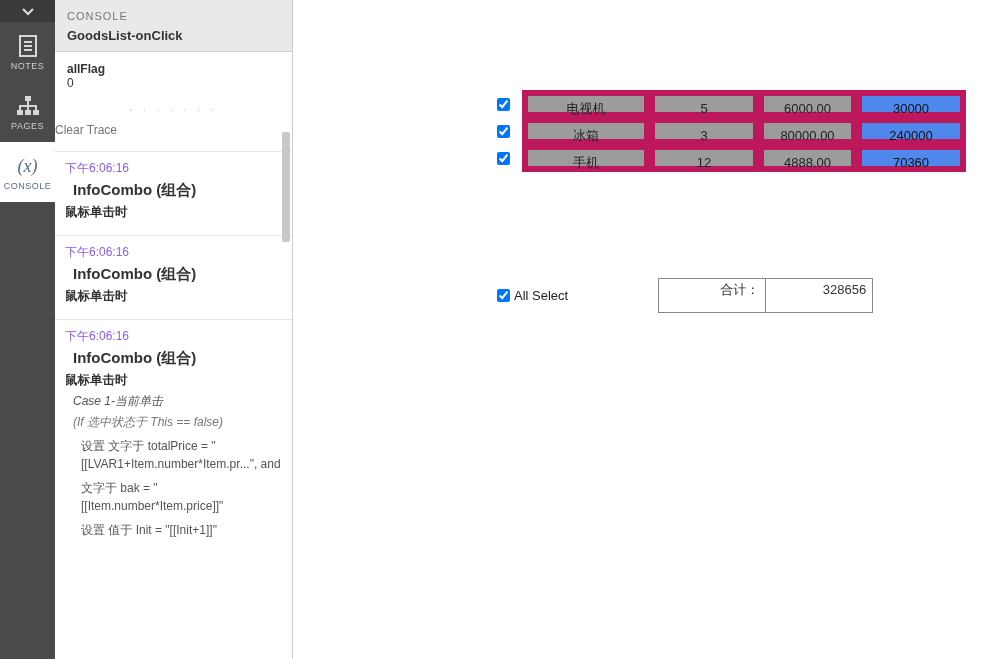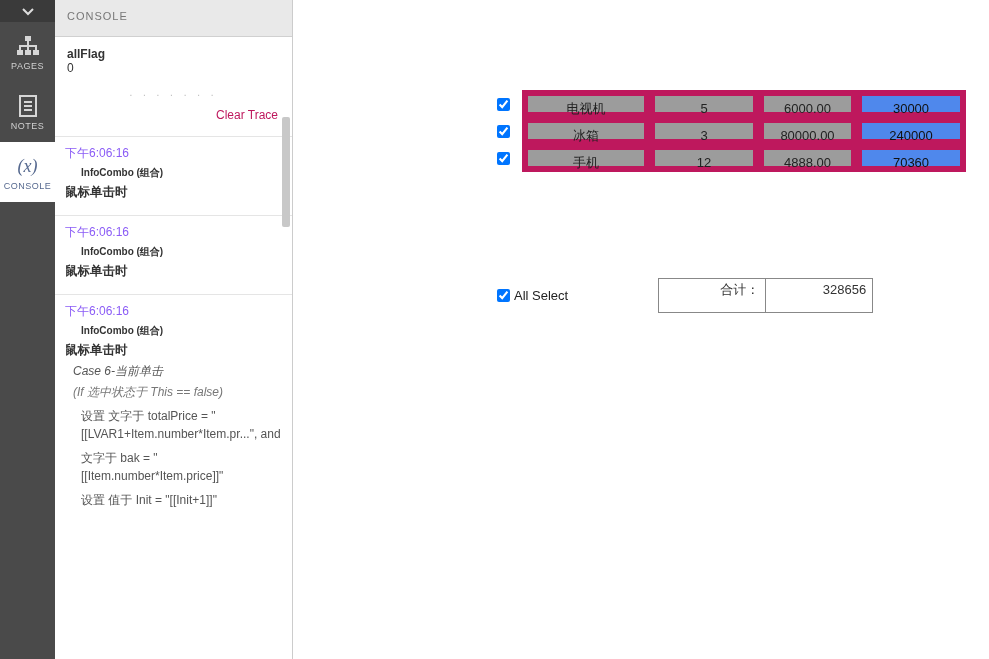--- a/index.html
+++ b/index.html
@@ -89,31 +89,30 @@
   .var-name { font-weight: bold; font-size: 12px; color:#333;}
   .var-val { color:#333; }
   .dots-row {
     text-align: center;
     color: #bbb;
     letter-spacing: 4px;
     padding: 6px 0 4px 0;
     font-size: 10px;
   }
   .clear-trace {
-    text-align: right;
     padding: 6px 14px 14px 0;
-    color: #be185d;
+    color: #737373;
     cursor: pointer;
   }
   .trace-block {
     border-top: 1px solid #e5e5e5;
     padding: 8px 10px 10px 10px;
   }
   .trace-time { color:#8b5cf6; font-size:12px; }
-  .trace-src { font-weight:bold; font-size:10px; margin:4px 16px;}
+  .trace-src { font-weight:bold; font-size:15px; margin:4px 8px;}
   .trace-evt { font-weight:bold; font-size:12.5px; margin:4px 0;}
   .case-line { font-style: italic; color:#555; padding-left:8px; margin:4px 0;}
   .cond-line { font-style: italic; color:#777; padding-left:8px; font-size:12px;}
   .action-line { color:#555; padding-left:16px; font-size:12px; margin:6px 0; line-height:1.5;}
   
   .console-body::-webkit-scrollbar { width:12px;}
   .console-body::-webkit-scrollbar-thumb { background:#c8c8c8;}
   .scroll-thumb-vis {
     position:absolute; right:2px; top:80px; width:8px; height:110px;
     background:#c8c8c8; border-radius:2px;
@@ -181,63 +180,64 @@
 </head>
 <body>
 
 <div class="app">
 
   <div class="nav-rail">
     <div class="nav-expand">
       <svg width="14" height="10" viewBox="0 0 14 10">
           <polyline points="2,3 7,8 12,3" fill="none" stroke="#ddd" stroke-width="2"></polyline>
         </svg>
+    </div>
+    <div class="nav-item">
+      <span class="nav-icon">
+        <svg width="22" height="24" viewBox="0 0 22 24">
+            <g fill="none" stroke="#d6d6d6" stroke-width="2">
+              <rect x="3" y="2" width="16" height="20"></rect>
+              <line x1="7" y1="8" x2="15" y2="8"></line>
+              <line x1="7" y1="12" x2="15" y2="12"></line>
+              <line x1="7" y1="16" x2="15" y2="16"></line>
+            </g>
+          </svg>
+      </span>
+      <span class="nav-label">NOTES</span>
     </div>
     <div class="nav-item">
       <span class="nav-icon">
         <svg width="24" height="22" viewBox="0 0 24 22">
             <g fill="#d6d6d6">
               <rect x="9" y="1" width="6" height="5"></rect>
               <rect x="1" y="15" width="6" height="5"></rect>
               <rect x="9" y="15" width="6" height="5"></rect>
               <rect x="17" y="15" width="6" height="5"></rect>
               <rect x="11" y="6" width="2" height="4"></rect>
               <rect x="3" y="10" width="18" height="2"></rect>
               <rect x="3" y="11" width="2" height="4"></rect>
               <rect x="11" y="11" width="2" height="4"></rect>
               <rect x="19" y="11" width="2" height="4"></rect>
             </g>
           </svg>
       </span>
       <span class="nav-label">PAGES</span>
     </div>
-    <div class="nav-item">
-      <span class="nav-icon">
-        <svg width="22" height="24" viewBox="0 0 22 24">
-            <g fill="none" stroke="#d6d6d6" stroke-width="2">
-              <rect x="3" y="2" width="16" height="20"></rect>
-              <line x1="7" y1="8" x2="15" y2="8"></line>
-              <line x1="7" y1="12" x2="15" y2="12"></line>
-              <line x1="7" y1="16" x2="15" y2="16"></line>
-            </g>
-          </svg>
-      </span>
-      <span class="nav-label">NOTES</span>
-    </div>
     <div class="nav-item active">
       <span class="nav-icon">
         <span style="font-style:italic;font-family:'Times New Roman',serif;font-size:18px;color:#56698f;">(x)</span>
       </span>
       <span class="nav-label">CONSOLE</span>
     </div>
   </div>
 
   <div class="console-panel">
     <div class="console-header">
       <div class="console-title">CONSOLE</div>
+      <div class="console-sub">GoodsList-onClick</div>
     </div>
     <div class="console-body">
       <div class="scroll-thumb-vis"></div>
       <div class="var-block">
         <div class="var-name">allFlag</div>
         <div class="var-val">0</div>
       </div>
       <div class="dots-row">. . . . . . .</div>
       <div class="clear-trace">Clear Trace</div>
 
@@ -248,21 +248,21 @@
       </div>
       <div class="trace-block">
         <div class="trace-time">下午6:06:16</div>
         <div class="trace-src">InfoCombo (组合)</div>
         <div class="trace-evt">鼠标单击时</div>
       </div>
       <div class="trace-block">
         <div class="trace-time">下午6:06:16</div>
         <div class="trace-src">InfoCombo (组合)</div>
         <div class="trace-evt">鼠标单击时</div>
-        <div class="case-line">Case 6-当前单击</div>
+        <div class="case-line">Case 1-当前单击</div>
         <div class="cond-line">(If 选中状态于 This == false)</div>
         <div class="action-line">设置 文字于 totalPrice = "[[LVAR1+Item.number*Item.pr...", and</div>
         <div class="action-line">文字于 bak = "[[Item.number*Item.price]]"</div>
         <div class="action-line">设置 值于 Init = "[[Init+1]]"</div>
       </div>
     </div>
   </div>
 
   <div class="canvas">
     <div class="goods-table">

